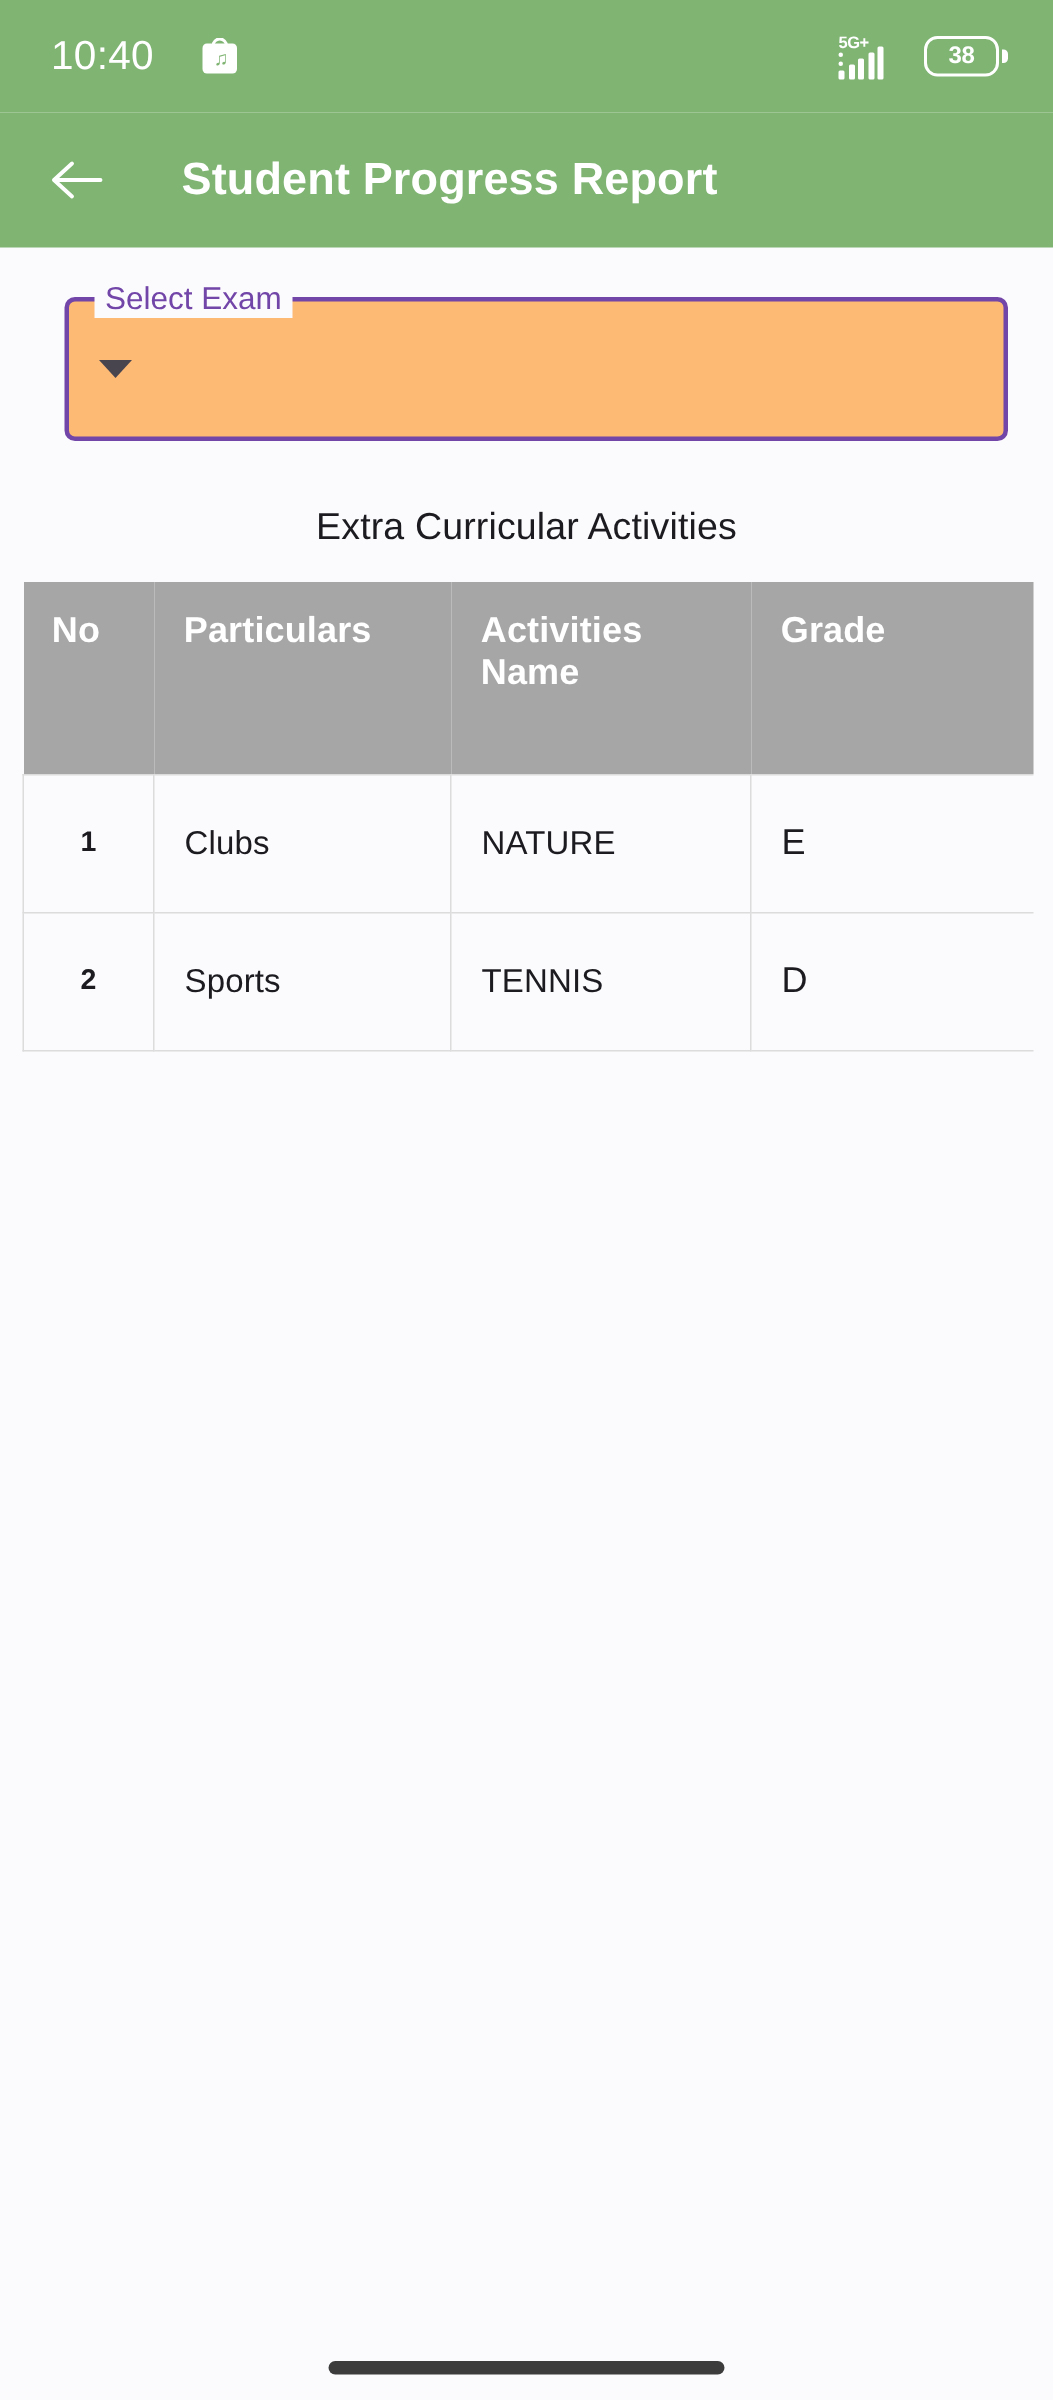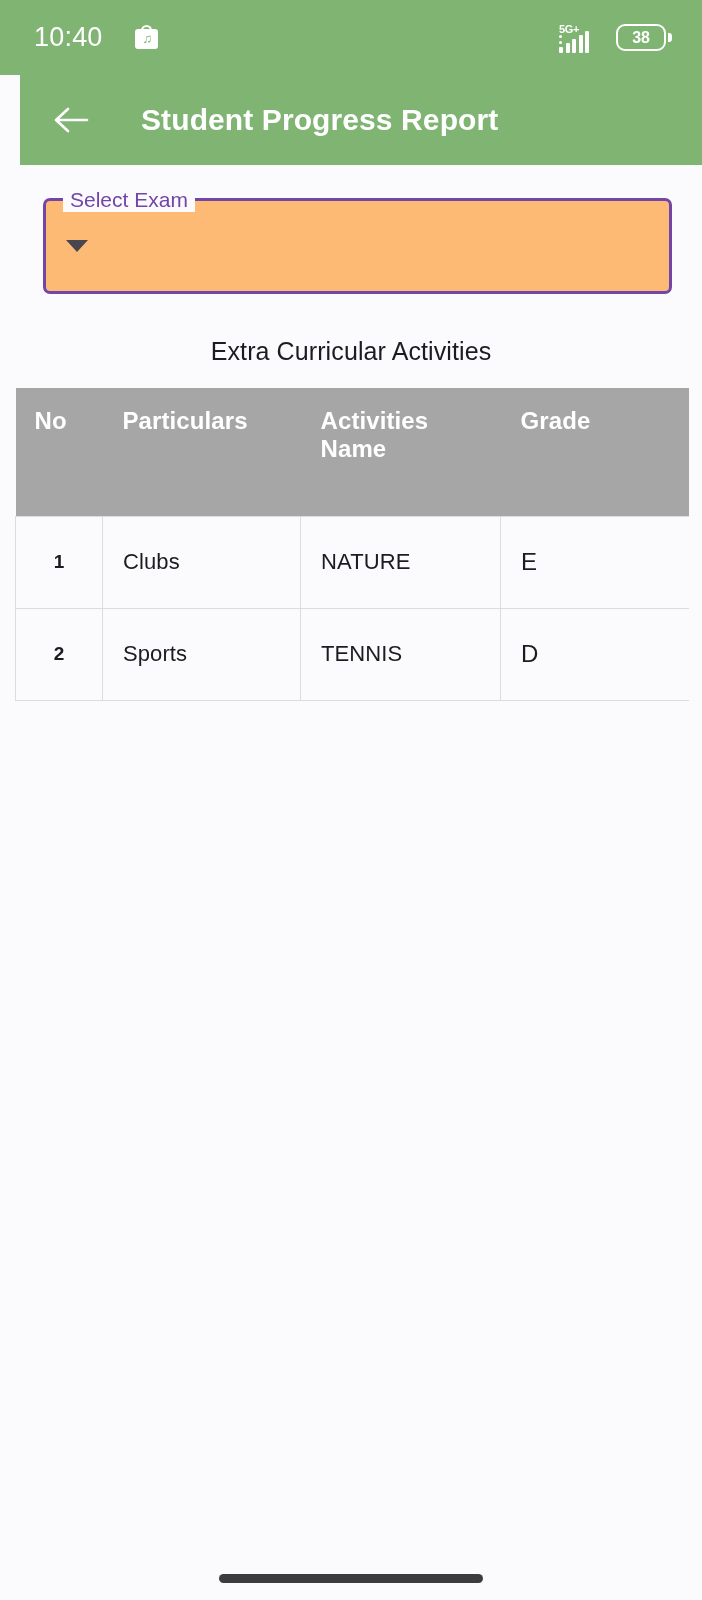--- a/index.html
+++ b/index.html
@@ -70,21 +70,20 @@
     width:4px; height:9px; background:#ffffff;
     border-radius:0 3px 3px 0; margin-left:2px;
   }
 
   
   .appbar{
     height:90px;
     background:#7FB473;
     display:flex; align-items:center;
     padding-left:30px;
-    margin-left:20px;
   }
   .back-btn{
     width:44px; height:44px;
     display:flex; align-items:center; justify-content:center;
     cursor:pointer; flex:none;
   }
   .appbar-title{
     color:#ffffff;
     font-size:30px;
     font-weight:700;

